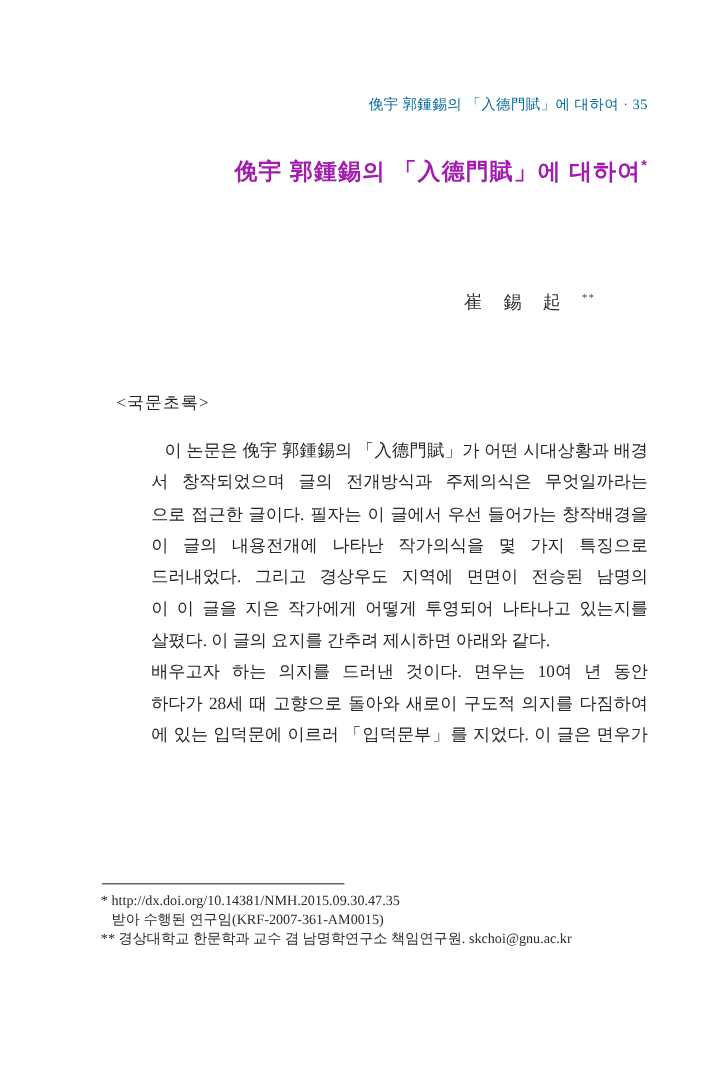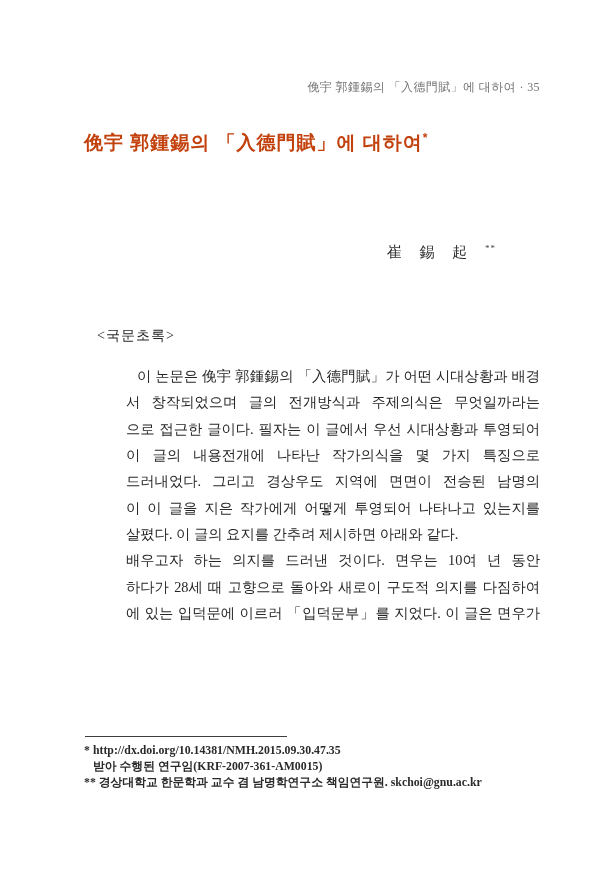--- a/index.html
+++ b/index.html
@@ -4,26 +4,26 @@
 <style>
   * { margin:0; padding:0; box-sizing:border-box; }
   html,body { background:#ffffff; }
   .page {
     position:relative; width:600px; height:888px; background:#ffffff;
     font-family:"Liberation Serif","DejaVu Serif",serif; color:#242424;
     overflow:hidden;
   }
   .running-header {
     position:absolute; top:79px; right:60px;
-    font-size:12px; letter-spacing:0.4px; color:#737373; white-space:nowrap;
+    font-size:12px; letter-spacing:0.4px; color:#0369a1; white-space:nowrap;
   }
   .paper-title {
-    position:absolute; top:130px; left:84px; width:456px; text-align:left;
+    position:absolute; top:130px; left:84px; width:456px; text-align:right;
     font-family:"Liberation Sans","DejaVu Sans",sans-serif; font-weight:bold;
-    font-size:19px; letter-spacing:1px; color:#c2410c; white-space:nowrap;
+    font-size:19px; letter-spacing:1px; color:#a21caf; white-space:nowrap;
   }
   .paper-title sup { font-size:12px; font-weight:bold; }
   .author-line {
     position:absolute; top:243px; right:104px;
     font-size:15px; letter-spacing:7px; color:#2e2e2e; white-space:nowrap;
   }
   .author-line sup { font-size:9px; letter-spacing:1px; color:#444; }
   .abstract-label {
     position:absolute; top:327px; left:97px;
     font-size:14px; letter-spacing:1px; color:#242424;
@@ -39,41 +39,41 @@
   .line.no-just { text-align:center; text-align-last:left; }
   .line.indent { text-indent:11px; }
   .footnote-rule {
     position:absolute; top:736px; left:85px; width:202px;
     border-top:1px solid #3c3c3c; height:0;
   }
   .footnotes {
     position:absolute; top:742px; left:84px; width:462px;
     font-size:11.8px; color:#2a2a2a;
   }
-  .fn-line { line-height:16.2px; white-space:nowrap; overflow:hidden;font-weight:bold; }
+  .fn-line { line-height:16.2px; white-space:nowrap; overflow:hidden; }
   .fn-cont { padding-left:9px; }
   .fn-marker { margin-right:3px; }
 </style>
 </head>
 <body>
 
 <div class="page">
 
   <div class="running-header">俛宇 郭鍾錫의 「入德門賦」에 대하여 · 35</div>
 
   <div class="paper-title"><span>俛宇 郭鍾錫의 「入德門賦」에 대하여</span><sup>*</sup></div>
 
   <div class="author-line"><span>崔 錫 起</span> <sup>**</sup></div>
 
   <div class="abstract-label">&lt;국문초록&gt;</div>
 
   <div class="body-text">
     <div class="line indent">이 논문은 俛宇 郭鍾錫의 「入德門賦」가 어떤 시대상황과 배경 속에</div>
     <div class="line">서 창작되었으며 글의 전개방식과 주제의식은 무엇일까라는 문제의식</div>
-    <div class="line">으로 접근한 글이다. 필자는 이 글에서 우선 시대상황과 투영되어</div>
+    <div class="line">으로 접근한 글이다. 필자는 이 글에서 우선 들어가는 창작배경을</div>
     <div class="line">이 글의 내용전개에 나타난 작가의식을 몇 가지 특징으로 포착하여</div>
     <div class="line">드러내었다. 그리고 경상우도 지역에 면면이 전승된 남명의 도학자상</div>
     <div class="line">이 이 글을 지은 작가에게 어떻게 투영되어 나타나고 있는지를 함께</div>
     <div class="line no-just">살폈다. 이 글의 요지를 간추려 제시하면 아래와 같다.</div>
     <div class="line">배우고자 하는 의지를 드러낸 것이다. 면우는 10여 년 동안 타향살이를</div>
     <div class="line">하다가 28세 때 고향으로 돌아와 새로이 구도적 의지를 다짐하여 「沙</div>
     <div class="line">에 있는 입덕문에 이르러 「입덕문부」를 지었다. 이 글은 면우가 구도적</div>
   </div>
 
   <div class="footnote-rule"></div>

